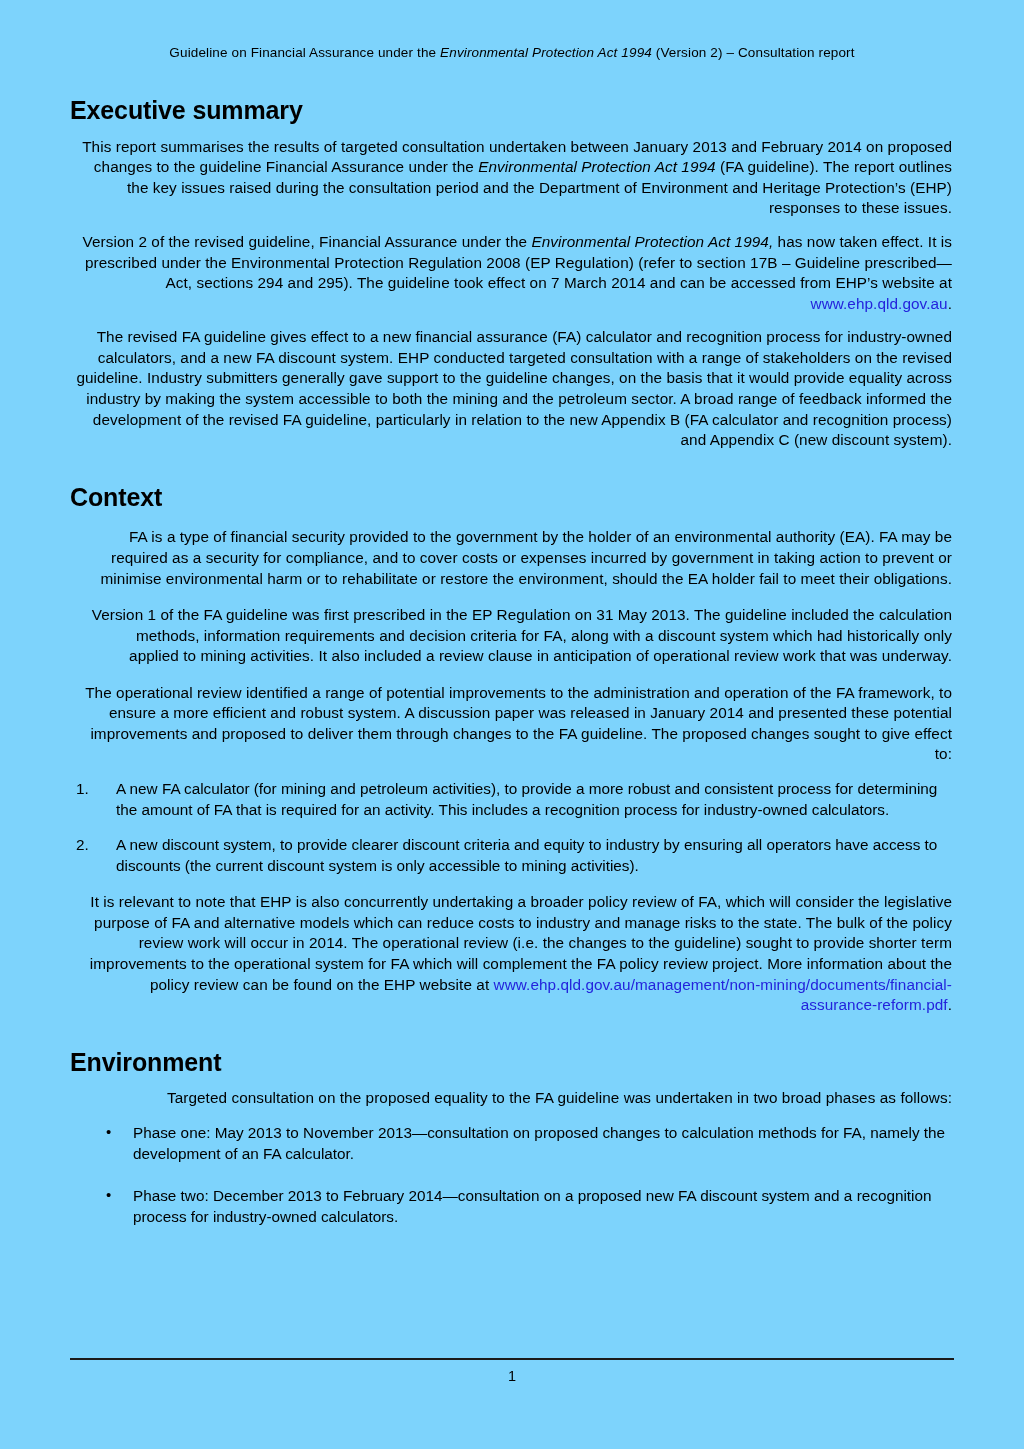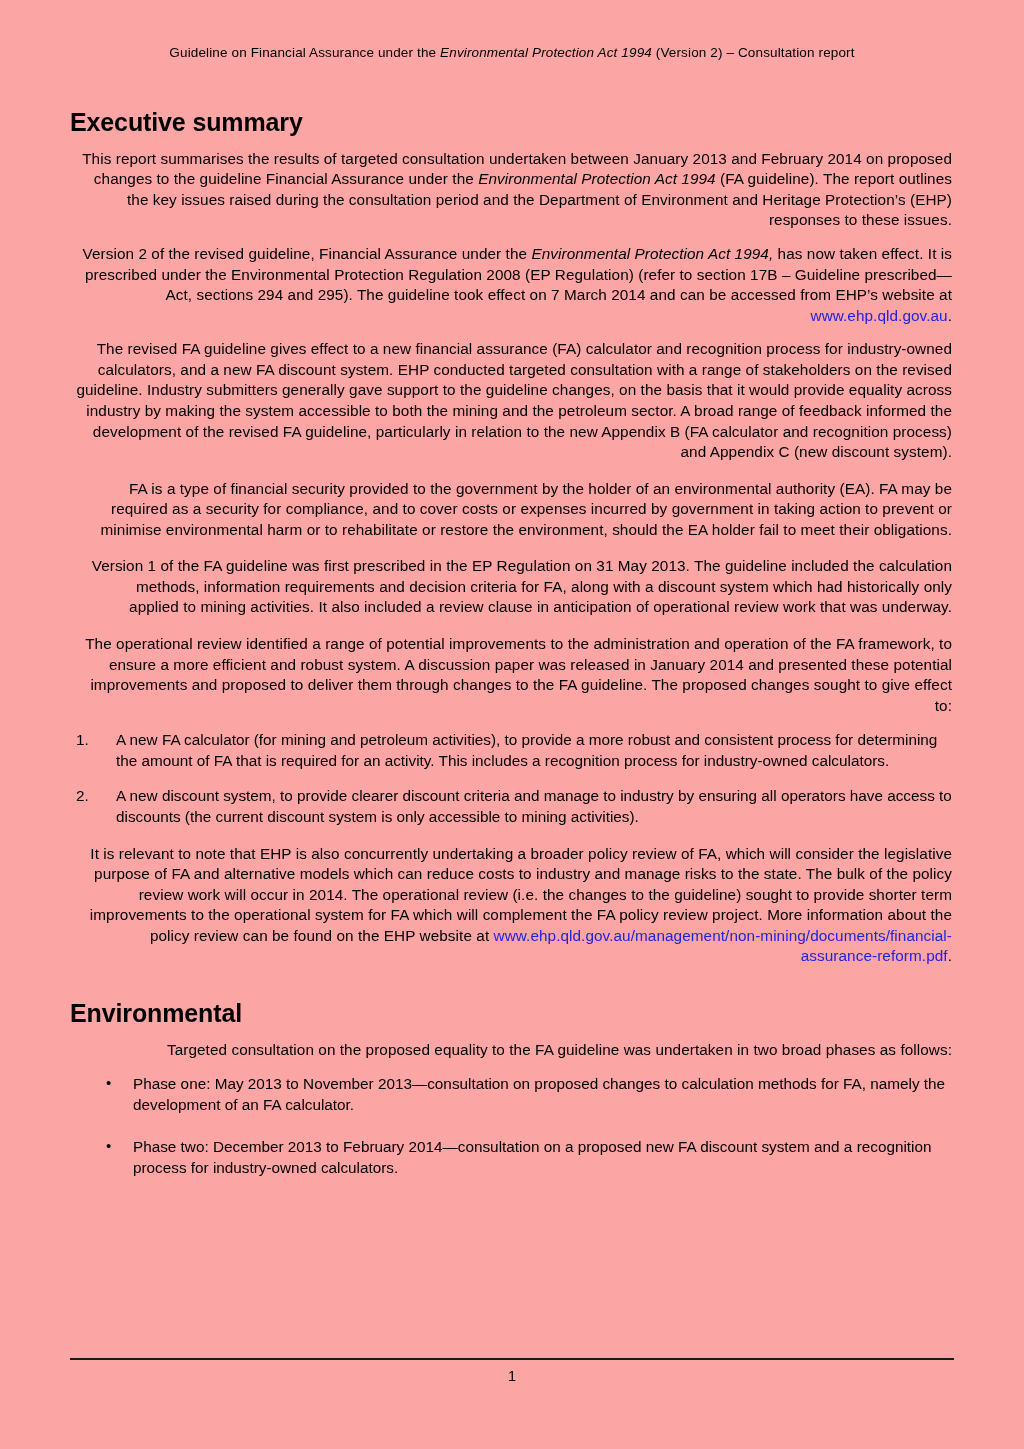--- a/index.html
+++ b/index.html
@@ -11,41 +11,41 @@
   body {
     font-family: "Liberation Sans", sans-serif;
     color: #000000;
     -webkit-font-smoothing: antialiased;
   }
   .page {
     position: relative;
     width: 1024px;
     height: 1449px;
     margin: 0 auto;
-    background: #fca5a5;
+    background: #7dd3fc;
     box-sizing: border-box;
     overflow: hidden;
   }
   .page-header {
     position: absolute;
     top: 45px;
     left: 70px;
     width: 884px;
     text-align: center;
     font-size: 13.5px;
     line-height: 1.2;
     color: #000;
     letter-spacing: 0.01em;
   }
   .page-header i {
     font-style: italic;
   }
   .content {
     position: absolute;
-    top: 108px;
+    top: 96px;
     left: 70px;
     width: 882px;
   }
   h1.section-title {
     font-size: 25px;
     font-weight: bold;
     line-height: 1.15;
     margin: 0 0 12px 0;
     letter-spacing: -0.005em;
   }
@@ -138,33 +138,34 @@
   </div>
 
   <div class="content">
 
     <h1 class="section-title">Executive summary</h1>
 
     <p class="body-text"><span>This report summarises the results of targeted consultation undertaken between January 2013 and February 2014 on proposed changes to the guideline Financial Assurance under the </span><i>Environmental Protection Act 1994</i><span> (FA guideline). The report outlines the key issues raised during the consultation period and the Department of Environment and Heritage Protection’s (EHP) responses to these issues.</span></p>
     <p class="body-text"><span>Version 2 of the revised guideline, Financial Assurance under the </span><i>Environmental Protection Act 1994,</i><span> has now taken effect. It is prescribed under the Environmental Protection Regulation 2008 (EP Regulation) (refer to section 17B – Guideline prescribed—Act, sections 294 and 295). The guideline took effect on 7 March 2014 and can be accessed from EHP’s website at </span><a class="doc-link" href="#" style="color: rgb(35, 35, 220);">www.ehp.qld.gov.au</a><span>.</span></p>
     <p class="body-text"><span>The revised FA guideline gives effect to a new financial assurance (FA) calculator and recognition process for industry-owned calculators, and a new FA discount system. EHP conducted targeted consultation with a range of stakeholders on the revised guideline. Industry submitters generally gave support to the guideline changes, on the basis that it would provide equality across industry by making the system accessible to both the mining and the petroleum sector. A broad range of feedback informed the development of the revised FA guideline, particularly in relation to the new Appendix B (FA calculator and recognition process) and Appendix C (new discount system).</span></p>
 
+    <h1 class="section-title spaced-top">Context</h1>
 
     <p class="body-text gap-before"><span>FA is a type of financial security provided to the government by the holder of an environmental authority (EA). FA may be required as a security for compliance, and to cover costs or expenses incurred by government in taking action to prevent or minimise environmental harm or to rehabilitate or restore the environment, should the EA holder fail to meet their obligations.</span></p>
     <p class="body-text gap-before"><span>Version 1 of the FA guideline was first prescribed in the EP Regulation on 31 May 2013. The guideline included the calculation methods, information requirements and decision criteria for FA, along with a discount system which had historically only applied to mining activities. It also included a review clause in anticipation of operational review work that was underway.</span></p>
     <p class="body-text gap-before"><span>The operational review identified a range of potential improvements to the administration and operation of the FA framework, to ensure a more efficient and robust system. A discussion paper was released in January 2014 and presented these potential improvements and proposed to deliver them through changes to the FA guideline. The proposed changes sought to give effect to:</span></p>
 
     <ol class="numbered">
       <li>A new FA calculator (for mining and petroleum activities), to provide a more robust and consistent process for determining the amount of FA that is required for an activity. This includes a recognition process for industry-owned calculators.</li>
-      <li>A new discount system, to provide clearer discount criteria and manage to industry by ensuring all operators have access to discounts (the current discount system is only accessible to mining activities).</li>
+      <li>A new discount system, to provide clearer discount criteria and equity to industry by ensuring all operators have access to discounts (the current discount system is only accessible to mining activities).</li>
     </ol>
 
     <p class="body-text gap-before"><span>It is relevant to note that EHP is also concurrently undertaking a broader policy review of FA, which will consider the legislative purpose of FA and alternative models which can reduce costs to industry and manage risks to the state. The bulk of the policy review work will occur in 2014. The operational review (i.e. the changes to the guideline) sought to provide shorter term improvements to the operational system for FA which will complement the FA policy review project. More information about the policy review can be found on the EHP website at </span><a class="doc-link" href="#" style="color: rgb(35, 35, 220);">www.ehp.qld.gov.au/management/non-mining/documents/financial-assurance-reform.pdf</a><span>.</span></p>
 
-    <h1 class="section-title spaced-top">Environmental</h1>
+    <h1 class="section-title spaced-top">Environment</h1>
 
     <p class="body-text"><span>Targeted consultation on the proposed equality to the FA guideline was undertaken in two broad phases as follows:</span></p>
 
     <ul class="bulleted">
       <li>Phase one: May 2013 to November 2013—consultation on proposed changes to calculation methods for FA, namely the development of an FA calculator.</li>
       <li>Phase two: December 2013 to February 2014—consultation on a proposed new FA discount system and a recognition process for industry-owned calculators.</li>
     </ul>
 
   </div>
 

